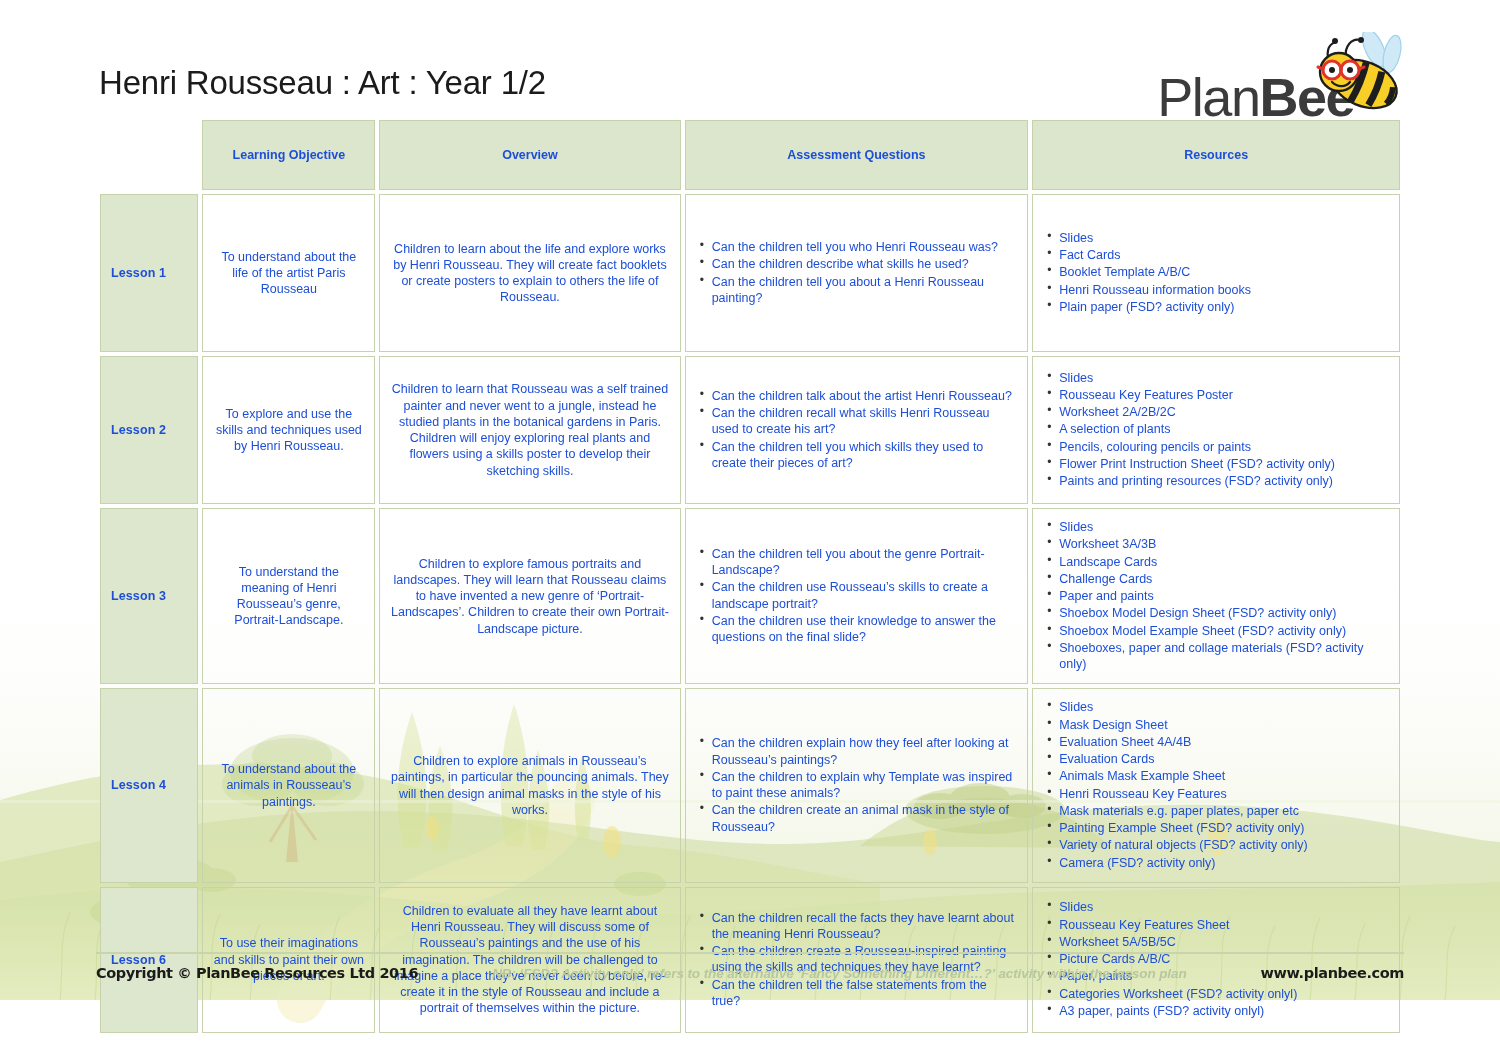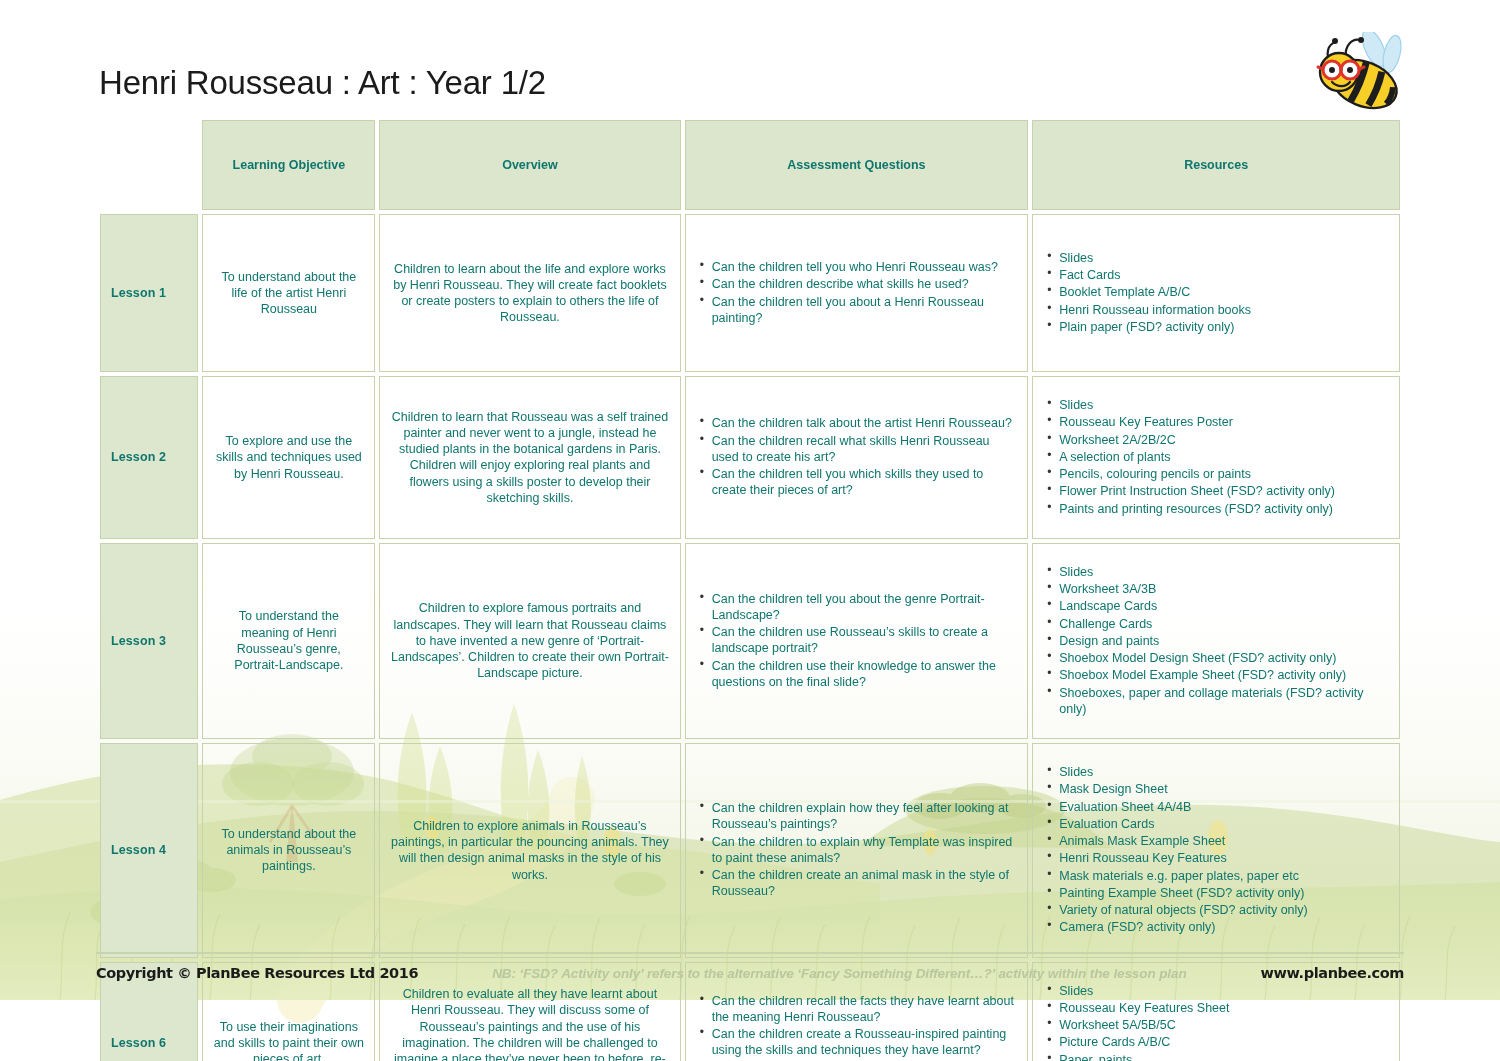--- a/index.html
+++ b/index.html
@@ -71,26 +71,26 @@
     position: absolute;
     left: 96px;
     top: 116px;
     width: 1308px;
     border-collapse: separate;
     border-spacing: 4px;
     table-layout: fixed;
   }
   table.plan td {
     vertical-align: middle;
-    padding: 20px 10px;
+    padding: 10px 10px;
     border: 1px solid #c5d2ab;
     background: #ffffff;
     font-size: 12.5px;
     line-height: 1.30;
-    color: #0f766e;
+    color: #1d4ed8;
   }
   
   col.c-lesson   { width: 98px; }
   col.c-lo       { width: 172px; }
   col.c-over     { width: 300px; }
   col.c-assess   { width: 342px; }
   col.c-res      { width: 366px; }
 
   thead td {
     background: #dce6cd !important;
@@ -312,20 +312,23 @@
   </g>
 
   <rect x="0" y="800" width="1500" height="3" fill="#eef3dd" opacity="0.5"></rect>
 </svg>
 
 <div class="page">
 
   <div class="doc-title">Henri Rousseau : Art : Year 1/2</div>
 
   <div class="logo">
+    <div class="logo-text">
+      <span class="thin">Plan</span><b>Bee</b>
+    </div>
     <svg class="bee-svg" width="110" height="86" viewBox="0 0 110 86">
 
       <ellipse cx="72" cy="16" rx="9" ry="20" fill="#cfe9f7" stroke="#9ed2ec" stroke-width="1.2" transform="rotate(-24 72 16)"></ellipse>
       <ellipse cx="90" cy="22" rx="8" ry="19" fill="#cfe9f7" stroke="#9ed2ec" stroke-width="1.2" transform="rotate(14 90 22)"></ellipse>
 
       <path d="M30,34 C22,22 26,12 34,10" stroke="#1d1d1d" stroke-width="2.2" fill="none" stroke-linecap="round"></path>
       <path d="M44,26 C42,14 50,6 58,8" stroke="#1d1d1d" stroke-width="2.2" fill="none" stroke-linecap="round"></path>
       <circle cx="33" cy="9" r="3" fill="#1d1d1d"></circle>
       <circle cx="59" cy="8" r="3" fill="#1d1d1d"></circle>
 
@@ -364,21 +367,21 @@
         <td>Learning Objective</td>
         <td>Overview</td>
         <td>Assessment Questions</td>
         <td>Resources</td>
       </tr>
     </thead>
     <tbody>
 
       <tr style="height:158px">
         <td class="lesson-cell">Lesson 1</td>
-        <td class="lo-cell">To understand about the life of the artist Henri Rousseau</td>
+        <td class="lo-cell">To understand about the life of the artist Paris Rousseau</td>
         <td class="over-cell">Children to learn about the life and explore works by Henri Rousseau. They will create fact booklets or create posters to explain to others the life of Rousseau.</td>
         <td class="assess-cell">
           <ul class="bul">
               <li>Can the children tell you who Henri Rousseau was?</li>
               <li>Can the children describe what skills he used?</li>
               <li>Can the children tell you about a Henri Rousseau painting?</li>
             </ul>
         </td>
         <td class="res-cell">
           <ul class="bul">
@@ -425,21 +428,21 @@
               <li>Can the children use Rousseau’s skills to create a landscape portrait?</li>
               <li>Can the children use their knowledge to answer the questions on the final slide?</li>
             </ul>
         </td>
         <td class="res-cell">
           <ul class="bul">
               <li>Slides</li>
               <li>Worksheet 3A/3B</li>
               <li>Landscape Cards</li>
               <li>Challenge Cards</li>
-              <li>Design and paints</li>
+              <li>Paper and paints</li>
               <li>Shoebox Model Design Sheet (FSD? activity only)</li>
               <li>Shoebox Model Example Sheet (FSD? activity only)</li>
               <li>Shoeboxes, paper and collage materials (FSD? activity only)</li>
             </ul>
         </td>
       </tr>
 
       <tr style="height:156px">
         <td class="lesson-cell">Lesson 4</td>
         <td class="lo-cell">To understand about the animals in Rousseau’s paintings.</td>

